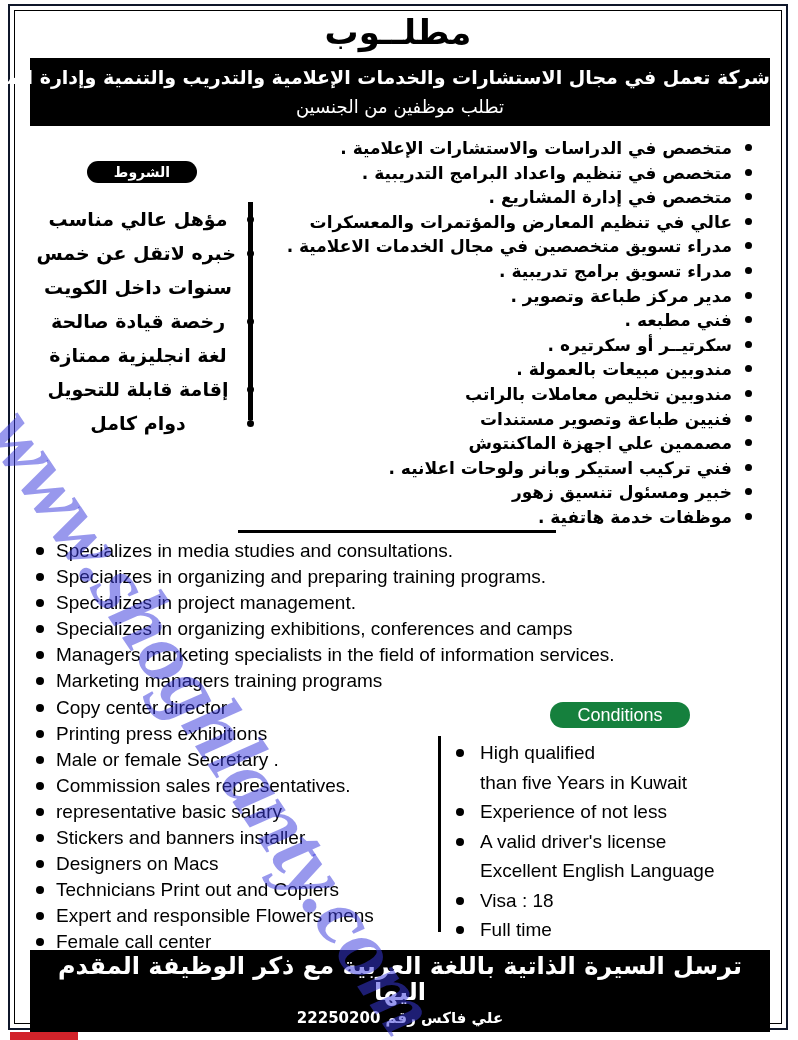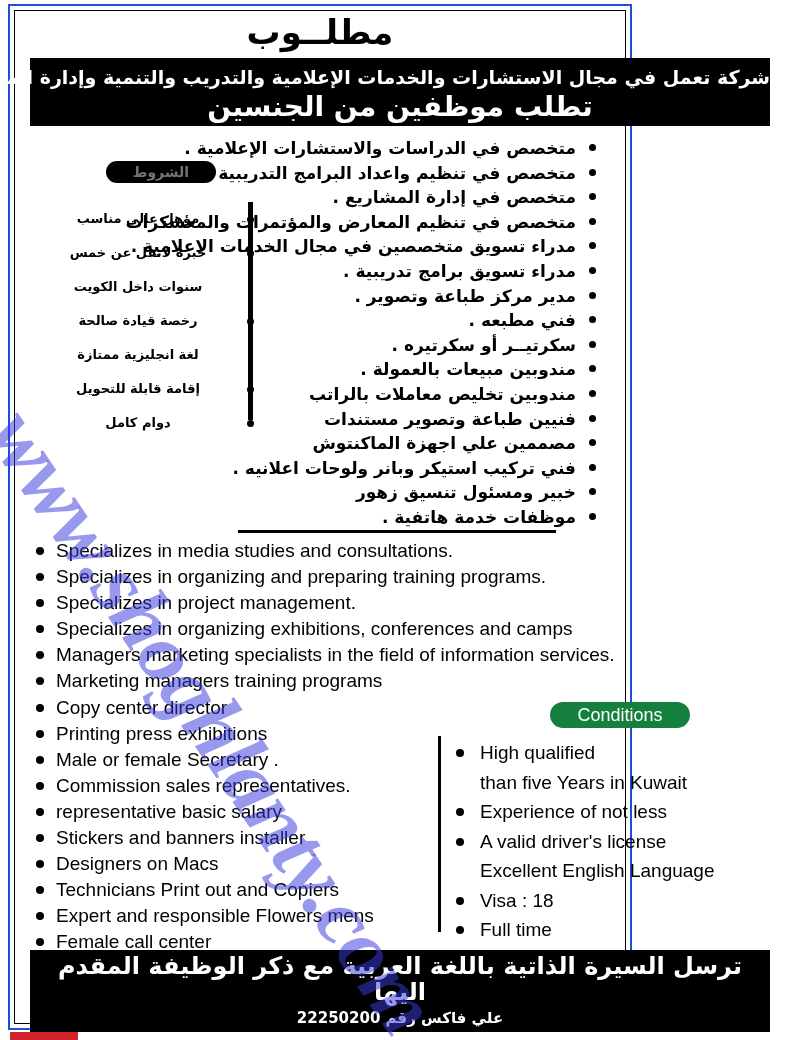--- a/index.html
+++ b/index.html
@@ -14,23 +14,23 @@
     background: #ffffff;
     overflow: hidden;
     font-family: "Liberation Sans", sans-serif;
     color: #000000;
   }
   
   .ad-frame {
     position: absolute;
     left: 8px;
     top: 4px;
-    width: 624px;
+    width: 780px;
     height: 1026px;
-    border: 2px solid #1d4ed8;
+    border: 2px solid #0f172a;
     box-sizing: border-box;
     background: #fff;
   }
   .ad-inner {
     position: absolute;
     left: 4px;
     top: 4px;
     right: 4px;
     bottom: 4px;
     border: 1px solid #000;
@@ -67,22 +67,22 @@
   }
   .header-line1 {
     font-family: "DejaVu Sans", sans-serif;
     font-weight: bold;
     font-size: 19px;
     line-height: 30px;
     white-space: nowrap;
   }
   .header-line2 {
     font-family: "DejaVu Sans", sans-serif;
-    font-weight: bold;
-    font-size: 28px;
+    font-weight: normal;
+    font-size: 18px;
     line-height: 30px;
     text-align: center;
   }
 
   
   .ar-jobs {
     position: absolute;
     right: 34px;
     top: 130px;
     width: 420px;
@@ -104,26 +104,26 @@
     top: 8px;
     width: 7px;
     height: 7px;
     border-radius: 50%;
     background: #000;
   }
 
   
   .ar-cond-label {
     position: absolute;
-    left: 96px;
+    left: 77px;
     top: 155px;
     width: 110px;
     height: 22px;
     background: #000;
-    color: #737373;
+    color: #ffffff;
     border-radius: 11px/11px;
     text-align: center;
     font-family: "DejaVu Sans", sans-serif;
     font-weight: bold;
     font-size: 14px;
     line-height: 22px;
     direction: rtl;
   }
   
   .ar-cond-bar {
@@ -138,21 +138,21 @@
     position: absolute;
     left: 30px;
     top: 196px;
     width: 196px;
     direction: rtl;
     text-align: center;
   }
   .ar-cond {
     font-family: "DejaVu Sans", sans-serif;
     font-weight: bold;
-    font-size: 13px;
+    font-size: 19px;
     line-height: 34px;
     white-space: nowrap;
     position: relative;
   }
   .ar-cond .bullet {
     position: absolute;
     right: -18px;
     top: 14px;
     width: 7px;
     height: 7px;
@@ -325,21 +325,21 @@
 
     <div class="header-band">
       <div class="header-line1">شركة تعمل في مجال الاستشارات والخدمات الإعلامية والتدريب والتنمية وإدارة المشاريع</div>
       <div class="header-line2">تطلب موظفين من الجنسين</div>
     </div>
 
     <div class="ar-jobs">
       <div class="ar-job"><span class="bullet"></span><span>متخصص في الدراسات والاستشارات الإعلامية .</span></div>
       <div class="ar-job"><span class="bullet"></span><span>متخصص في تنظيم واعداد البرامج التدريبية .</span></div>
       <div class="ar-job"><span class="bullet"></span><span>متخصص في إدارة المشاريع .</span></div>
-      <div class="ar-job"><span class="bullet"></span><span>متخصص في تنظيم المعارض والمؤتمرات والمعسكرات</span></div>
+      <div class="ar-job"><span class="bullet"></span><span>عالي في تنظيم المعارض والمؤتمرات والمعسكرات</span></div>
       <div class="ar-job"><span class="bullet"></span><span>مدراء تسويق متخصصين في مجال الخدمات الاعلامية .</span></div>
       <div class="ar-job"><span class="bullet"></span><span>مدراء تسويق برامج تدريبية .</span></div>
       <div class="ar-job"><span class="bullet"></span><span>مدير مركز طباعة وتصوير .</span></div>
       <div class="ar-job"><span class="bullet"></span><span>فني مطبعه .</span></div>
       <div class="ar-job"><span class="bullet"></span><span>سكرتيــر أو سكرتيره .</span></div>
       <div class="ar-job"><span class="bullet"></span><span>مندوبين مبيعات بالعمولة .</span></div>
       <div class="ar-job"><span class="bullet"></span><span>مندوبين تخليص معاملات بالراتب</span></div>
       <div class="ar-job"><span class="bullet"></span><span>فنيين طباعة وتصوير مستندات</span></div>
       <div class="ar-job"><span class="bullet"></span><span>مصممين علي اجهزة الماكنتوش</span></div>
       <div class="ar-job"><span class="bullet"></span><span>فني تركيب استيكر وبانر ولوحات اعلانيه .</span></div>

